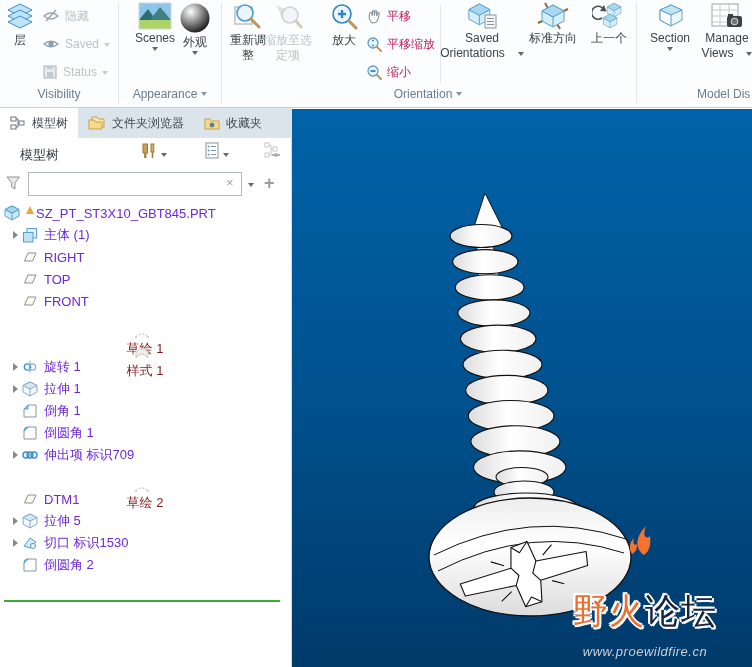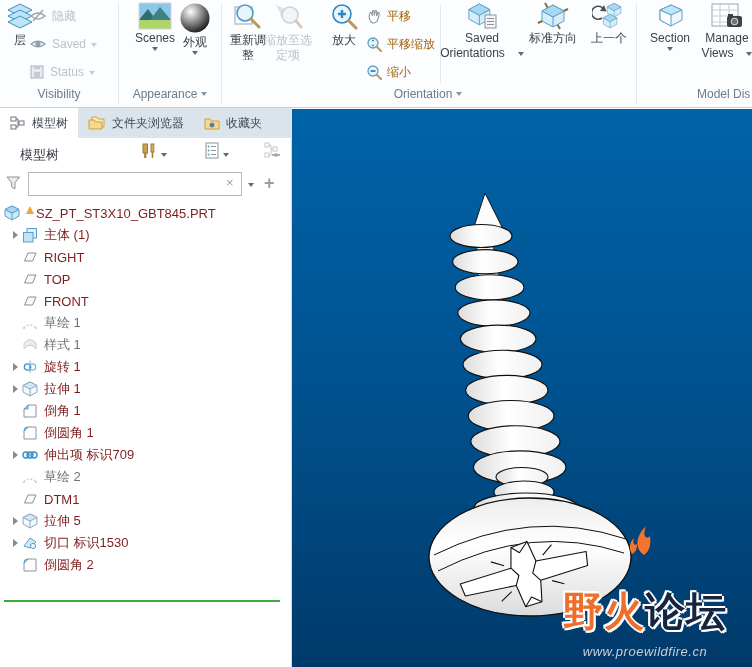--- a/index.html
+++ b/index.html
@@ -9,21 +9,21 @@
   
   .ribbon{position:absolute;left:0;top:0;width:752px;height:108px;background:#fcfdfe;border-bottom:1px solid #c7d0d8;overflow:hidden;}
   .rbtn{position:absolute;top:2px;display:flex;flex-direction:column;align-items:center;gap:1px;cursor:default;}
   .rlbl{font-size:12px;color:#39424b;line-height:14px;white-space:nowrap;}
   .lblrow{display:flex;align-items:center;gap:13px;}
   .dis .rlbl,.dis .slbl{color:#bcc2c8;}
   .caret{width:0;height:0;border-left:3.5px solid transparent;border-right:3.5px solid transparent;border-top:4px solid #5f6a74;margin-top:1px;}
   .dis .caret{border-top-color:#c6ccd1;}
   .stack{position:absolute;top:2px;display:flex;flex-direction:column;}
   .srow{display:flex;align-items:center;gap:5px;height:28px;padding-left:2px;}
-  .slbl{font-size:12px;color:#a16207;white-space:nowrap;}
+  .slbl{font-size:12px;color:#be185d;white-space:nowrap;}
   .glbl{position:absolute;top:87px;font-size:12px;color:#6b7c8c;display:flex;align-items:center;justify-content:center;gap:4px;white-space:nowrap;}
   .gcaret{width:0;height:0;border-left:3.5px solid transparent;border-right:3.5px solid transparent;border-top:4px solid #8795a3;}
   .sep{position:absolute;top:3px;height:101px;width:1px;background:#e2e8ed;}
   .isep{position:absolute;top:5px;height:78px;width:1px;background:#e2e8ed;}
   .ic{display:inline-block;line-height:0;flex:none;}
 
   
   .tabbar{position:absolute;left:0;top:108px;width:292px;height:30px;background:#dbe3eb;display:flex;align-items:stretch;}
   .tab{display:flex;align-items:center;gap:6px;padding:0 10px;font-size:12px;color:#3f4a55;cursor:default;}
   .tab.active{background:#fff;}
@@ -32,35 +32,35 @@
   .panel{position:absolute;left:0;top:138px;width:292px;height:529px;background:#fff;border-right:1px solid #d3dae0;}
   .phead-label{position:absolute;left:20px;top:8px;font-size:13px;color:#333a41;}
   .hbtn{position:absolute;top:4px;display:flex;align-items:center;gap:3px;}
   .frow-funnel{position:absolute;left:6px;top:38px;}
   .filter-input{position:absolute;left:28px;top:34px;width:214px;height:24px;border:1px solid #b2bac2;font-size:12px;color:#333;padding:0 18px 0 6px;outline:none;}
   .fclear{position:absolute;left:226px;top:38px;font-size:13px;color:#9aa1a8;line-height:14px;}
   .fcaret{position:absolute;left:248px;top:44px;}
   .fplus{position:absolute;left:264px;top:34px;font-size:18px;font-weight:bold;color:#98a0a7;line-height:22px;}
 
   .tree{position:absolute;left:0;top:64px;right:1px;}
-  .trow{display:flex;align-items:center;height:22px;font-size:13px;color:#7f1d1d;white-space:nowrap;cursor:default;}
-  .trow.dis{color:#737373;}
+  .trow{display:flex;align-items:center;height:22px;font-size:13px;color:#6d28d9;white-space:nowrap;cursor:default;}
+  .trow.dis{color:#7f1d1d;flex-direction:column;}
   .trow.root{padding-left:4px;}
   .arr{width:12px;height:12px;margin-left:10px;position:relative;flex:none;}
   .arr.has::after{content:'';position:absolute;left:3px;top:2px;border-top:4px solid transparent;border-bottom:4px solid transparent;border-left:5px solid #828b93;}
   .ic16{width:16px;height:16px;margin-right:6px;}
   .warn{width:0;height:0;border-left:4.5px solid transparent;border-right:4.5px solid transparent;border-bottom:8px solid #f1a43c;margin:0 2px 6px 0;flex:none;}
   .insert-line{position:absolute;left:4px;top:462px;width:276px;height:2px;background:#38ad3c;}
 
   
   .viewport{position:absolute;left:292px;top:109px;width:460px;height:558px;background:linear-gradient(180deg,#0063a9 0%,#00518e 52%,#003a6a 100%);overflow:hidden;}
   .screw{position:absolute;left:0;top:0;}
 
   .wm{position:absolute;right:4px;bottom:8px;width:206px;text-align:center;}
-  .wm-title{font-weight:bold;font-size:40px;line-height:46px;letter-spacing:1px;white-space:nowrap;margin-top:48px;}
+  .wm-title{font-weight:normal;font-size:35px;line-height:46px;letter-spacing:1px;white-space:nowrap;margin-top:48px;}
   .wm-o{color:#ee6f2d;text-shadow:2px 0 0 #fff,-2px 0 0 #fff,0 2px 0 #fff,0 -2px 0 #fff,2px 2px 0 #fff,-2px -2px 0 #fff;}
   .wm-d{color:#16243f;text-shadow:2px 0 0 #fff,-2px 0 0 #fff,0 2px 0 #fff,0 -2px 0 #fff,2px 2px 0 #fff,-2px -2px 0 #fff;}
   .wm-url{font-style:italic;font-size:13px;color:#c9ced4;margin-top:10px;letter-spacing:.5px;}
   .wm-flame{position:absolute;left:78px;top:-14px;}
 </style>
 </head>
 <body>
 
 <div class="app">
 
@@ -69,21 +69,21 @@
     <div class="rbtn" style="left:2px;width:36px">
       <span class="ic"><svg width="30" height="30" viewBox="0 0 30 30">
             <g stroke="#3a8fc4" fill="#bfe4f5">
               <path d="M3 8 l12 -6 l12 6 l-12 6 Z"></path>
               <path d="M3 14 l12 -6 l12 6 l-12 6 Z"></path>
               <path d="M3 20 l12 -6 l12 6 l-12 6 Z"></path>
             </g>
           </svg></span>
       <span class="rlbl">层</span>
     </div>
-    <div class="stack" style="left:27px;width:78px">
+    <div class="stack" style="left:40px;width:78px">
       <div class="srow dis">
         <span class="ic"><svg width="18" height="18" viewBox="0 0 18 18">
               <path d="M2 9 Q9 3 16 9 Q9 15 2 9 Z" fill="none" stroke="#9aa4ad" stroke-width="1.4"></path>
               <line x1="4" y1="14" x2="14" y2="3" stroke="#9aa4ad" stroke-width="1.4"></line>
             </svg></span>
         <span class="slbl">隐藏</span>
       </div>
       <div class="srow dis">
         <span class="ic"><svg width="18" height="18" viewBox="0 0 18 18">
               <path d="M2 9 Q9 3.5 16 9 Q9 14.5 2 9 Z" fill="#fff" stroke="#8aa0b2" stroke-width="1.3"></path>

